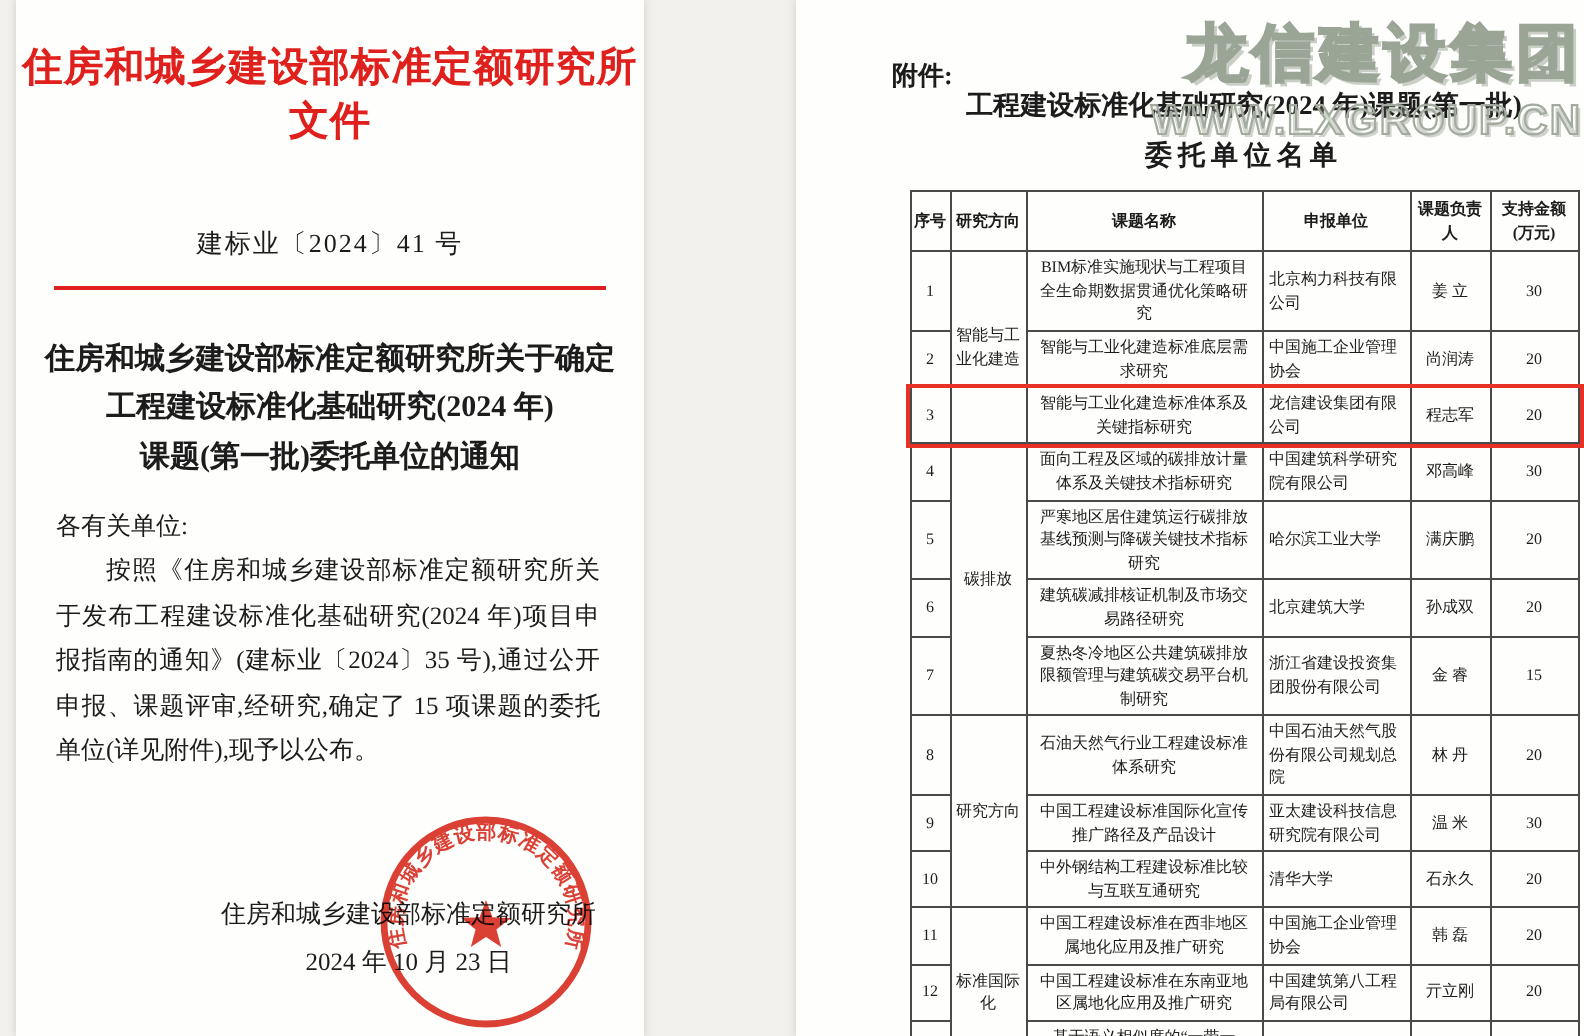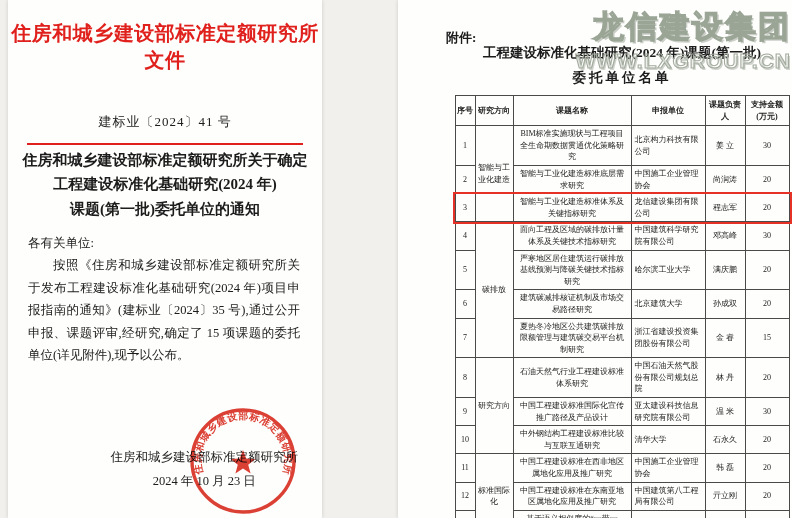--- a/index.html
+++ b/index.html
@@ -11,21 +11,21 @@
   .page { position:absolute; top:0; height:518px; background:#fefefc;
           box-shadow:0 0 4px rgba(0,0,0,.15); overflow:hidden; }
   #left-page  { left:8px;   width:314px; }
   #right-page { left:398px; width:394px; }
 
   
   .red-head { margin-top:20px; text-align:center; color:#e0201c;
               font-size:20px; font-weight:bold; letter-spacing:.5px; }
   .doc-no   { margin-top:39px; text-align:center; font-size:13px; letter-spacing:1px; }
   .red-rule { width:88%; margin:12px auto 0; border:0; border-top:2px solid #e0201c; }
-  .doc-title{ margin-top:3px; text-align:center; font-size:15px; font-weight:bold; line-height:1.62; }
+  .doc-title{ margin-top:23px; text-align:center; font-size:15px; font-weight:bold; line-height:1.62; }
   .doc-body { margin:11px 22px 0 20px; font-size:12.5px; line-height:1.8; text-align:justify; }
   .doc-body p { margin:0; text-indent:2em; }
   .doc-body p.salutation { text-indent:0; }
   .attach-note { margin:17px 22px 0 20px; font-size:12.5px; line-height:1.8;
                  text-indent:2em; text-align:justify; }
   .sig-block { position:absolute; right:24px; top:446px; text-align:center;
                font-size:12.5px; line-height:1.9; z-index:1; }
   .stamp { position:absolute; left:180px; top:406px; width:110px; height:110px;
            opacity:.9; z-index:2; mix-blend-mode:multiply; }
 

